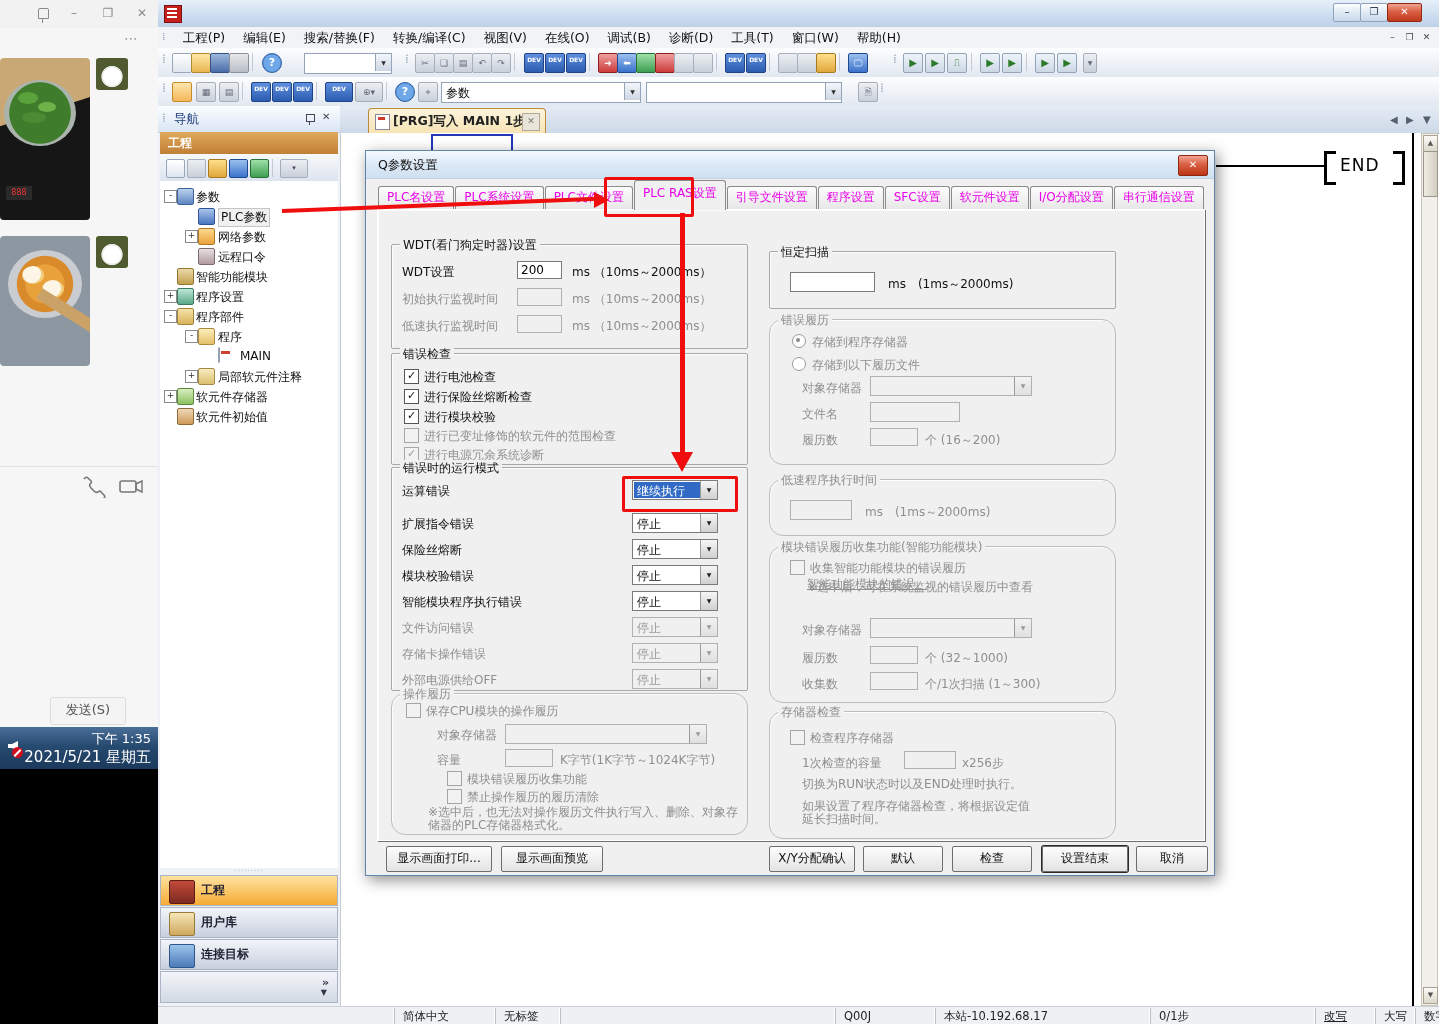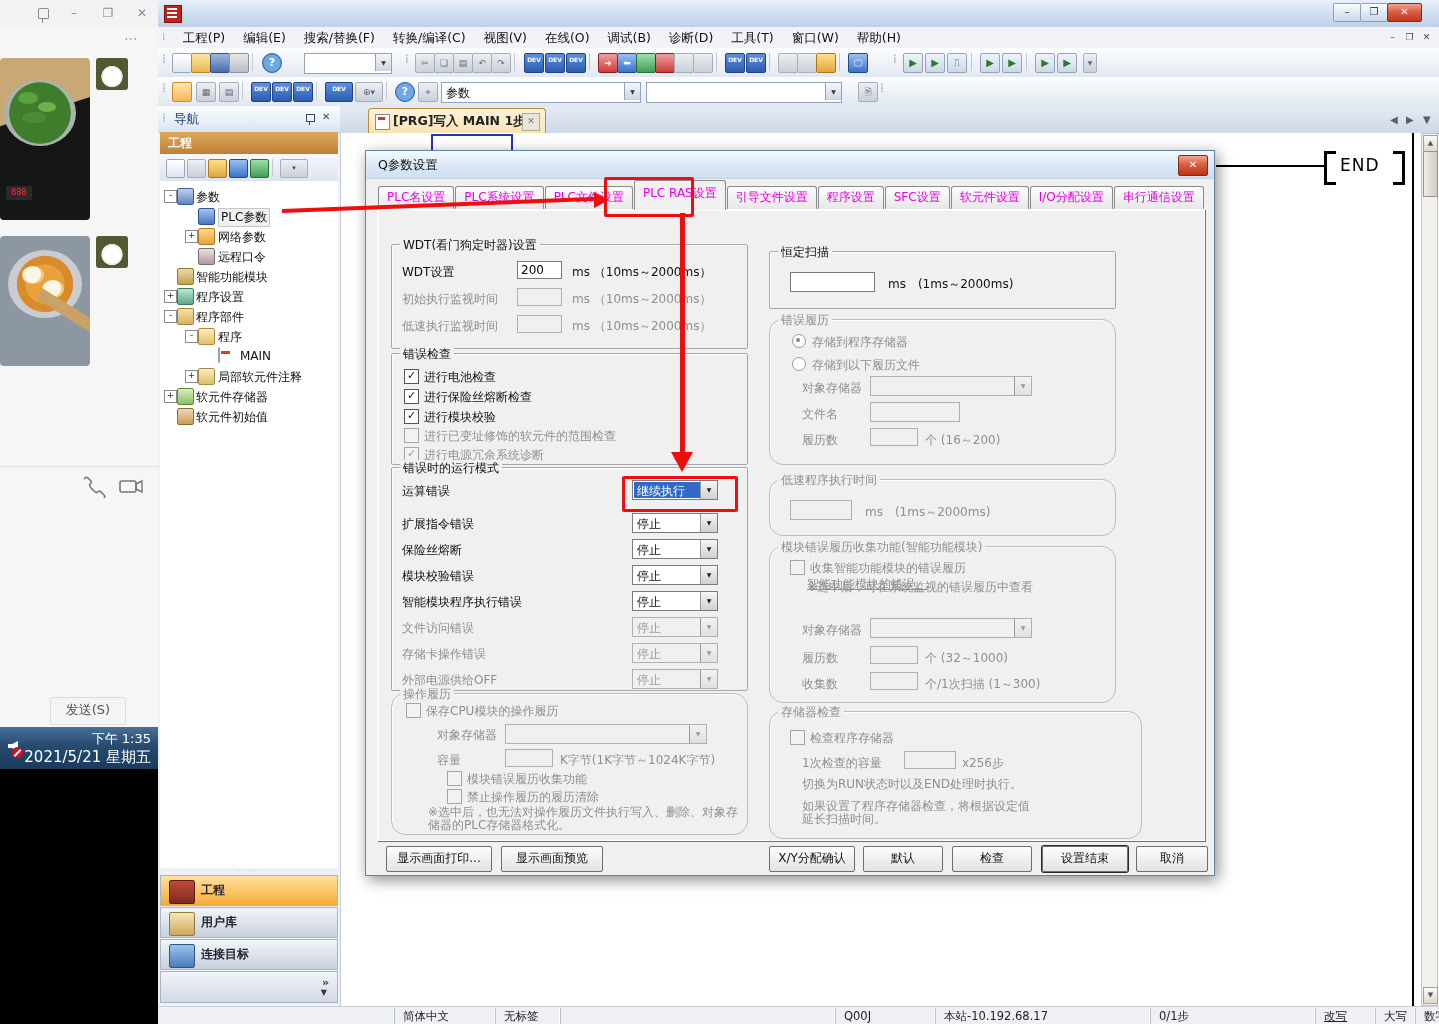--- a/index.html
+++ b/index.html
@@ -742,21 +742,21 @@
           <span class="cbtn">▼</span>
         </span>
       <span class="glabel dis" style="left:32px;top:103px;">履历数</span>
       <input class="ginput dis" style="left: 100px; top: 99px; width: 48px;">
       <span class="glabel dis" style="left:155px;top:103px;">个 (32～1000)</span>
       <span class="glabel dis" style="left:32px;top:129px;">收集数</span>
       <input class="ginput dis" style="left: 100px; top: 125px; width: 48px;">
       <span class="glabel dis" style="left:155px;top:129px;">个/1次扫描 (1～300)</span>
     </div>
 
-    <div class="group dis" style="left:403px;top:560px;width:345px;height:126px;padding-left:26px;">
+    <div class="group dis" style="left:403px;top:560px;width:345px;height:126px;">
       <span class="legend">存储器检查</span>
       <span class="cb dis" style="left:20px;top:18px;"></span>
       <span class="glabel dis" style="left:40px;top:18px;">检查程序存储器</span>
       <span class="glabel dis" style="left:32px;top:43px;">1次检查的容量</span>
       <input class="ginput dis" style="left: 134px; top: 39px; width: 52px;">
       <span class="glabel dis" style="left:192px;top:43px;">x256步</span>
       <span class="gnote" style="left:32px;top:64px;">切换为RUN状态时以及END处理时执行。</span>
       <span class="gnote" style="left:32px;top:86px;">如果设置了程序存储器检查，将根据设定值</span>
       <span class="gnote" style="left:32px;top:99px;">延长扫描时间。</span>
     </div>

